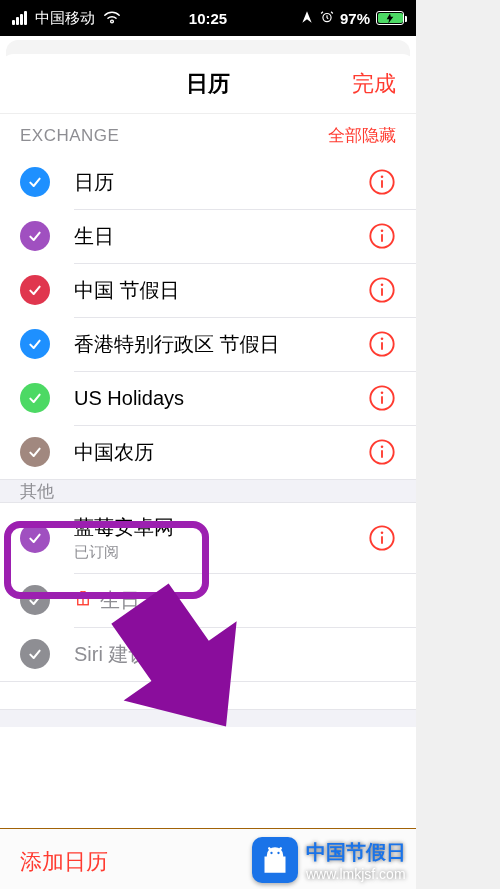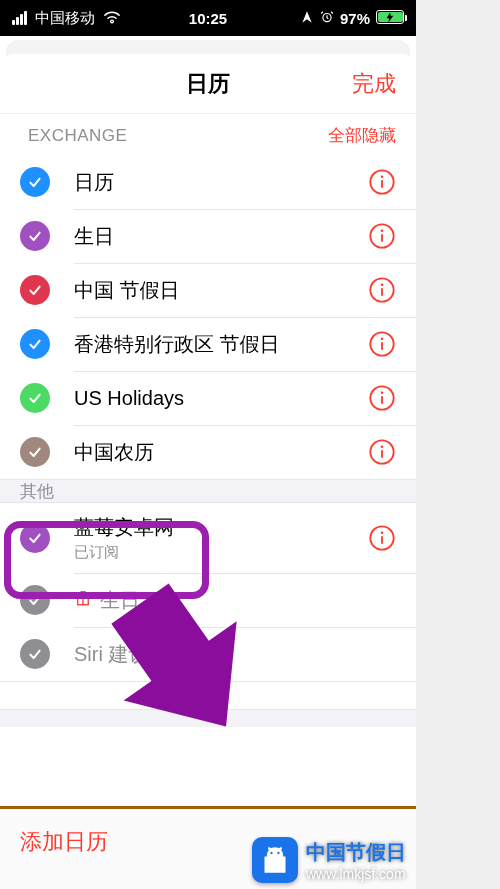--- a/index.html
+++ b/index.html
@@ -3,42 +3,42 @@
 <meta charset="utf-8">
 <style>
   * { box-sizing: border-box; margin: 0; padding: 0; }
   html, body { width: 500px; height: 889px; font-family: -apple-system, "Helvetica Neue", Arial, "PingFang SC", sans-serif; background: #f0f0f0; overflow: hidden; }
   .device { width: 416px; height: 889px; background: #fff; position: relative; }
 
   
   .statusbar { position: absolute; top: 0; left: 0; right: 0; height: 36px; background: #000; color: #fff; display: flex; align-items: center; justify-content: space-between; padding: 0 12px; font-size: 15px; font-weight: 500; z-index: 5; }
   .sb-left { display: flex; align-items: center; gap: 8px; }
   .sb-center { position:absolute; left:50%; transform:translateX(-50%); font-weight:700;}
-  .sb-right { display: flex; gap: 6px; font-weight: 600;}
+  .sb-right { display: flex; align-items: center; gap: 6px; font-weight: 600;}
   .sb-bars { display: inline-flex; align-items: flex-end; gap: 1px; }
   .sb-bars i { display: inline-block; width: 3px; background: #fff; border-radius: 1px;}
   .sb-bars i:nth-child(1){height:5px} .sb-bars i:nth-child(2){height:8px} .sb-bars i:nth-child(3){height:11px} .sb-bars i:nth-child(4){height:14px}
   .battery-outline { width:28px; height:14px; border:1px solid #fff; border-radius:3px; position:relative; display:inline-block;}
   .battery-outline::after{content:"";position:absolute;right:-4px;top:4px;width:2px;height:6px;background:#fff;border-radius:0 1px 1px 0;}
   .battery-fill{position:absolute;left:1px;top:1px;bottom:1px;width:95%;background:#4cd964;border-radius:2px;}
   .battery-bolt{position:absolute;left:50%;top:50%;transform:translate(-50%,-50%);}
 
   
   .behind { position: absolute; top: 36px; left: 0; right: 0; height: 40px; background: #f4f4f4; border-radius: 12px 12px 0 0; margin: 4px 6px 0; z-index:1;}
 
   
   .sheet { position: absolute; top: 54px; left: 0; right: 0; bottom: 0; background: #fff; border-radius: 14px 14px 0 0; z-index:2; display:flex; flex-direction:column;}
   .sheet-header { height: 60px; display: flex; align-items: center; justify-content: center; border-bottom: 1px solid #eee; position: relative; }
   .sheet-title { font-size: 22px; font-weight: 600; color: #000; }
   .done-btn { position: absolute; right: 20px; top: 50%; transform: translateY(-50%); font-size: 22px; color: #ff3b30; font-weight: 400; }
 
   .list { flex:1; overflow:hidden; }
 
   .section-header { display: flex; align-items: center; justify-content: space-between; padding: 10px 20px 8px; background:#fff; }
-  .section-header .sh-title { font-size: 17px; color: #8e8e93; letter-spacing: 0.5px; margin-left: 8px;}
+  .section-header .sh-title { font-size: 17px; color: #8e8e93; letter-spacing: 0.5px;}
   .section-header .sh-action { font-size: 17px; color: #ff3b30; margin-left: 24px; }
 
   .row { display: flex; align-items: center; min-height: 54px; padding: 0 20px; position:relative; background:#fff;}
   .row + .row::before, .row.divider-before::before { content:""; position:absolute; left:74px; right:0; top:0; height:1px; background:#e5e5ea;}
   .row.first::before{display:none;}
   .section-sep { height: 24px; background: #f2f2f7; border-top:1px solid #e5e5ea; border-bottom:1px solid #e5e5ea;}
   .section-sep .sh-title{ font-size:17px; color:#8e8e93; padding:0 20px; line-height:24px; display:block;}
 
   .check-circle { width: 30px; height: 30px; border-radius: 50%; display:flex; align-items:center; justify-content:center; flex:0 0 30px; margin-right: 24px;}
   .check-circle.outline { border:2px solid #ff3b30; background:#fff;}
@@ -46,21 +46,21 @@
   .c-blue{background:#1e90ff} .c-purple{background:#a050c0} .c-red{background:#e0364e} .c-brown{background:#a1887f} .c-green{background:#4cd964} .c-gray{background:#8e8e93}
 
   .row-body { flex:1; display:flex; flex-direction:column; justify-content:center; gap:2px;}
   .row-label { font-size: 20px; color: #000; display:flex; align-items:center; gap:8px;}
   .row-sub { font-size: 15px; color: #8e8e93;}
   .row-label.muted { color:#8e8e93;}
 
   .info-icon { color:#ff3b30; margin-left:auto; }
   .info-icon svg{width:28px;height:28px;display:block;}
 
-  .footer-bar { border-top:3px solid #a16207; padding: 18px 20px 32px; background:#fbfbfb;}
+  .footer-bar { border-top:1px solid #a16207; padding: 18px 20px 12px; background:#fbfbfb;}
   .add-cal { font-size: 22px; color: #ff3b30; }
 
   
   .highlight { position:absolute; border:7px solid #9c1fb0; border-radius:16px; z-index:6; pointer-events:none;}
 
   
   .arrow { position:absolute; z-index:7; pointer-events:none;}
 
   
   .watermark { position:absolute; right:10px; bottom:6px; z-index:8; display:flex; align-items:center; gap:8px; }

